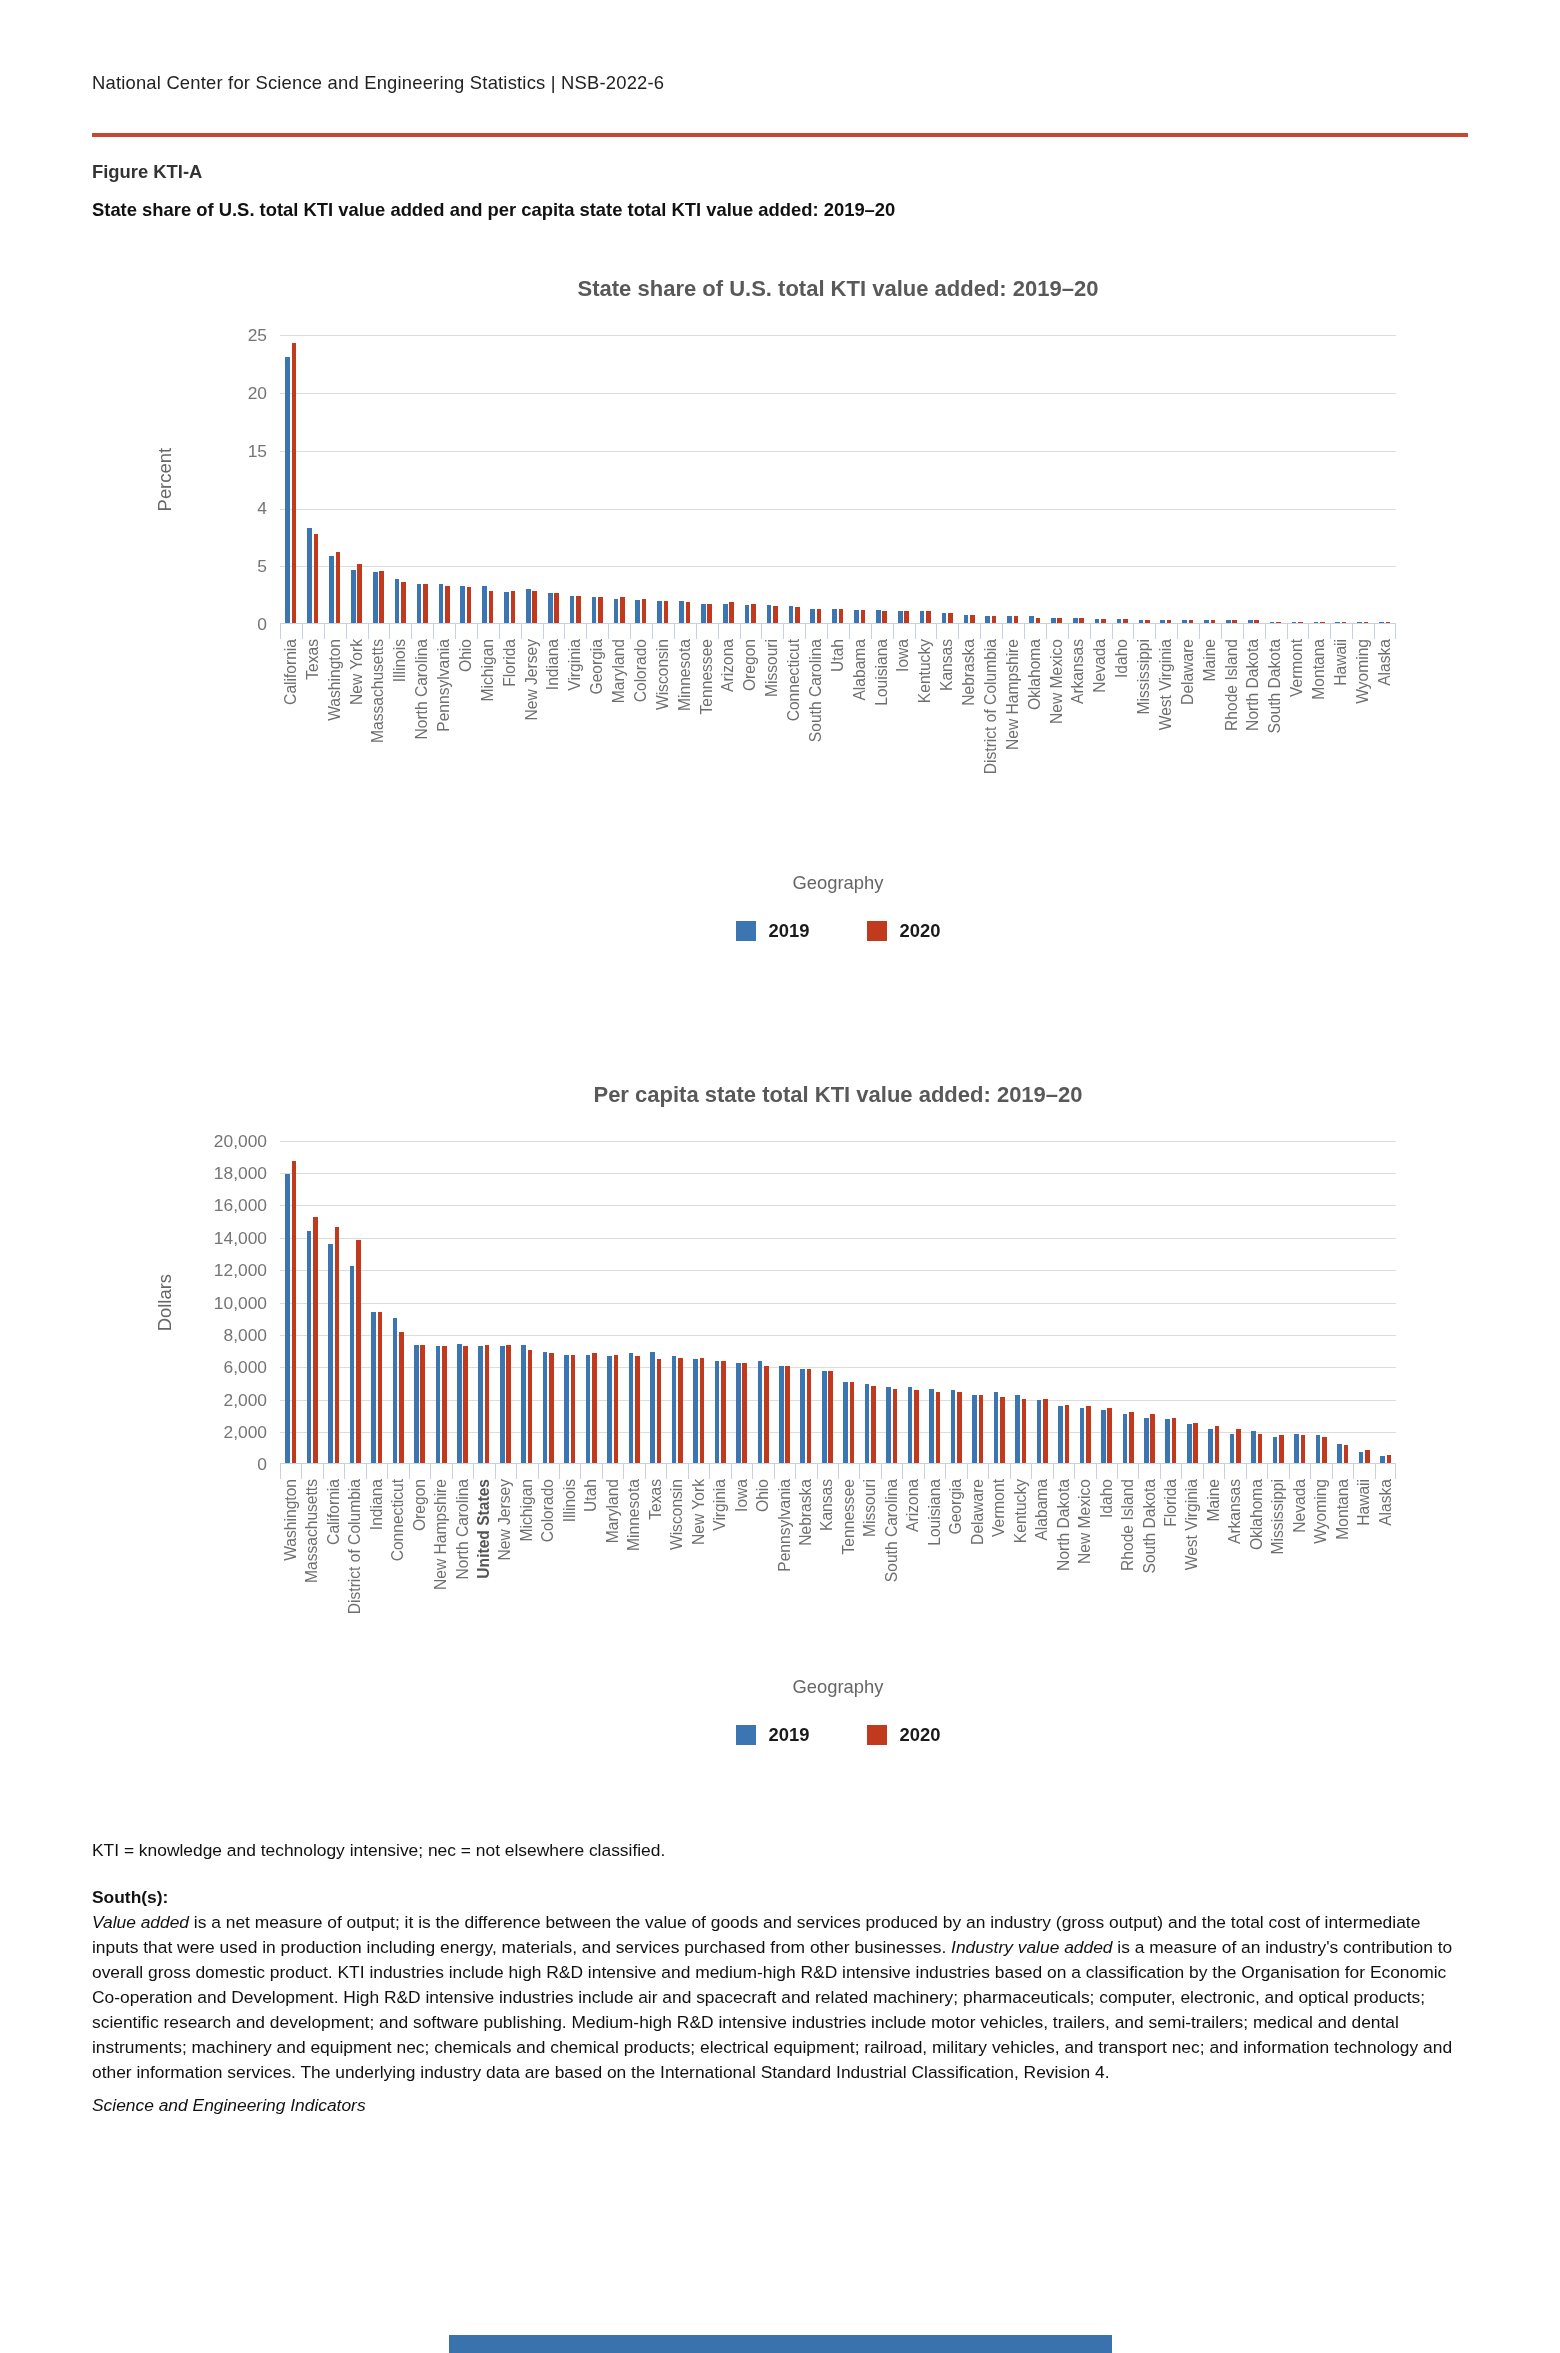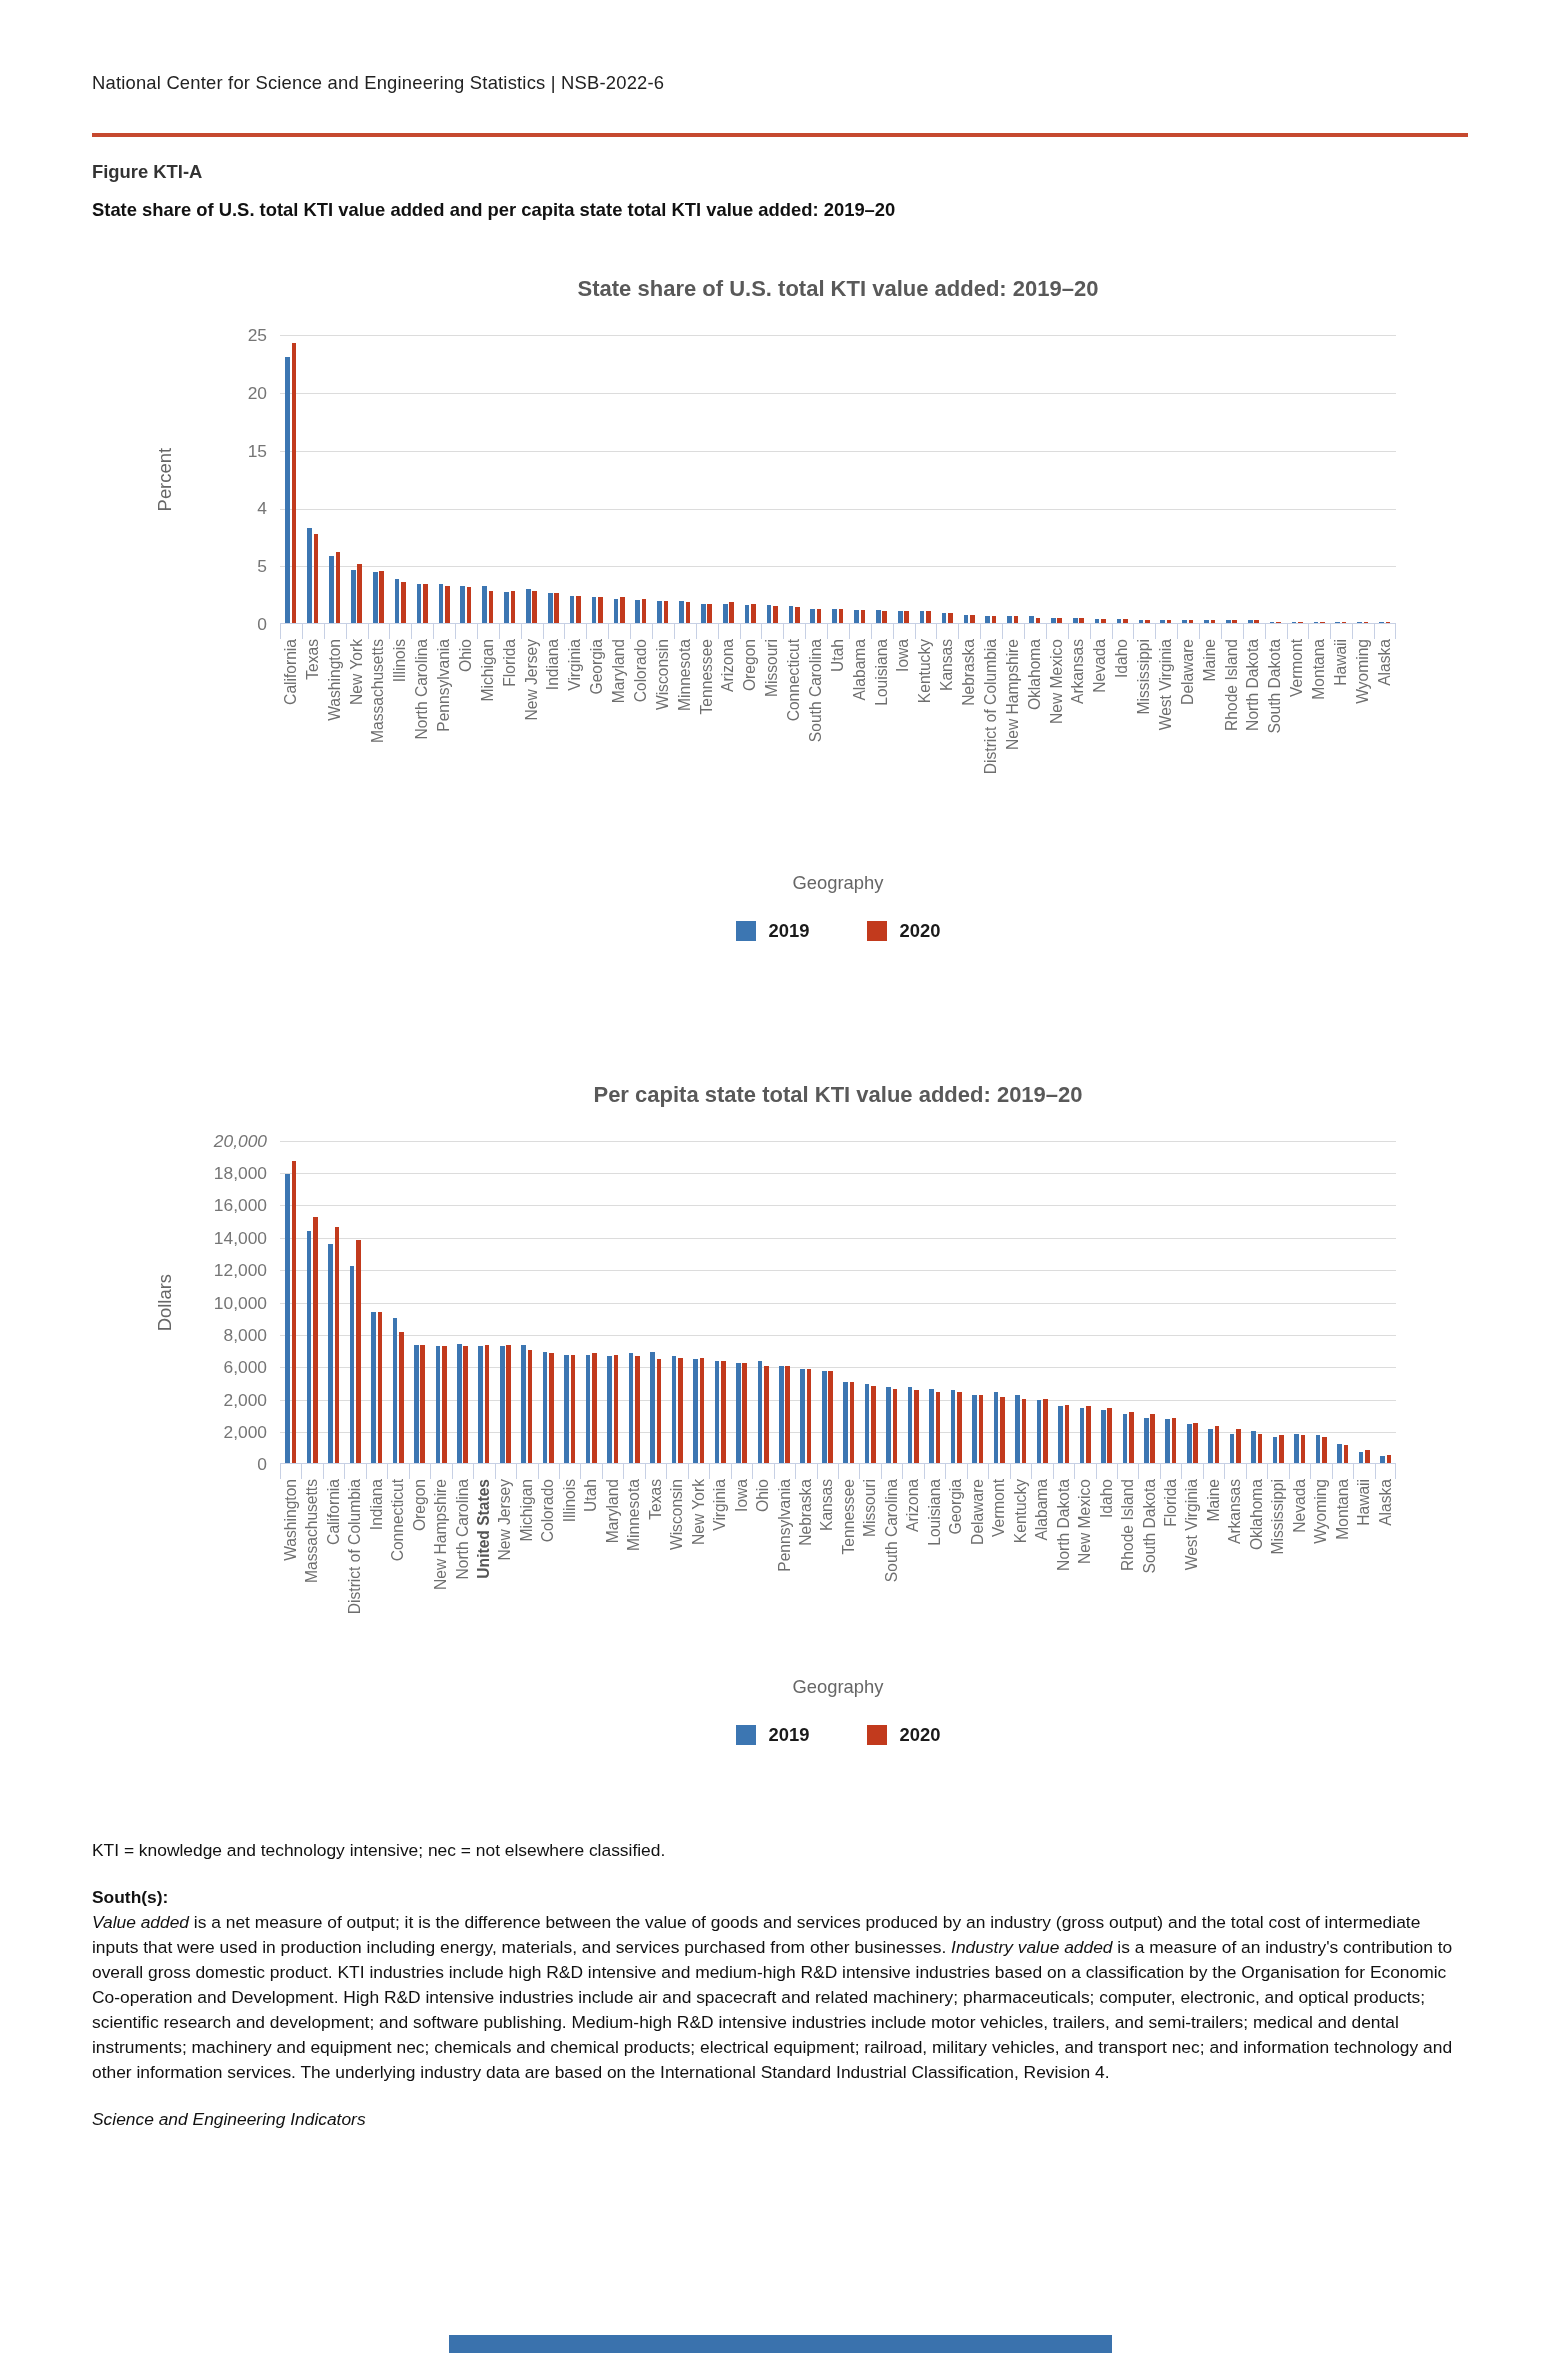--- a/index.html
+++ b/index.html
@@ -57,21 +57,21 @@
   #chart-share { margin-top:55px; }
   #chart-percapita { margin-top:140px; }
 
   
   .footnotes { margin-top:92px; font-size:17.4px; line-height:25px; color:#111; }
   .abbrev-note { }
   .notes-heading, .source-heading { font-weight:bold; margin-top:22px; }
   .note-paragraph { }
   .note-paragraph em, .footer-journal em { font-style:italic; }
   .source-text { }
-  .footer-journal { margin-top:22px; font-style:italic; }
+  .footer-journal { margin-top:8px; font-style:italic; }
 
   .bottom-band { position:absolute; bottom:0; left:449px; width:663px; height:19px; background:#3a72ad; }
 </style>
 </head>
 <body>
 
 <div class="page">
 
   <div class="doc-header">National Center for Science and Engineering Statistics  |  NSB-2022-6</div>
   <div class="accent-rule" style="background: rgb(198, 73, 47);"></div>
@@ -526,21 +526,21 @@
         </div>
       </div>
     </div>
 
   <div class="chart" id="chart-percapita">
       <div class="chart-title">Per capita state total KTI value added: 2019–20</div>
       <div class="y-axis-label">
         <span>Dollars</span>
       </div>
       <div class="y-ticks" style="height: 323px;">
-        <span class="y-tick" style="top: -10px; font-style: italic;">20,000</span>
+        <span class="y-tick" style="top: -10px;">20,000</span>
         <span class="y-tick" style="top: 22px;">18,000</span>
         <span class="y-tick" style="top: 54px;">16,000</span>
         <span class="y-tick" style="top: 87px;">14,000</span>
         <span class="y-tick" style="top: 119px;">12,000</span>
         <span class="y-tick" style="top: 152px;">10,000</span>
         <span class="y-tick" style="top: 184px;">8,000</span>
         <span class="y-tick" style="top: 216px;">6,000</span>
         <span class="y-tick" style="top: 249px;">2,000</span>
         <span class="y-tick" style="top: 281px;">2,000</span>
         <span class="y-tick" style="top: 313px;">0</span>

